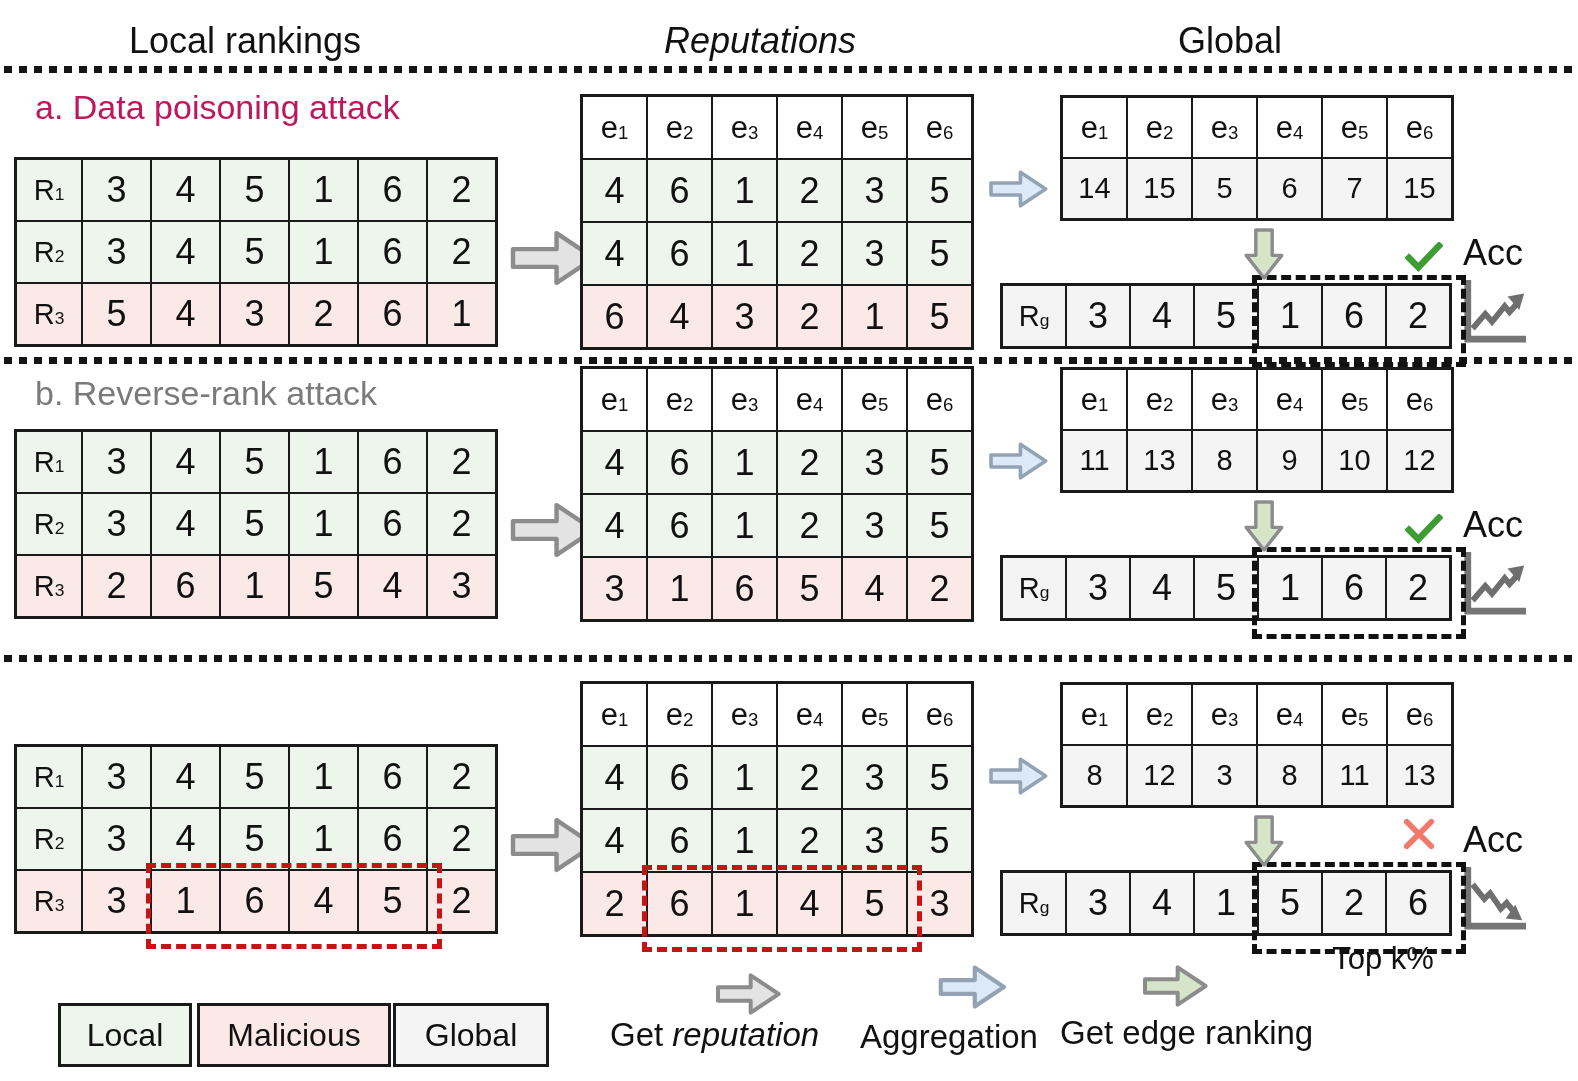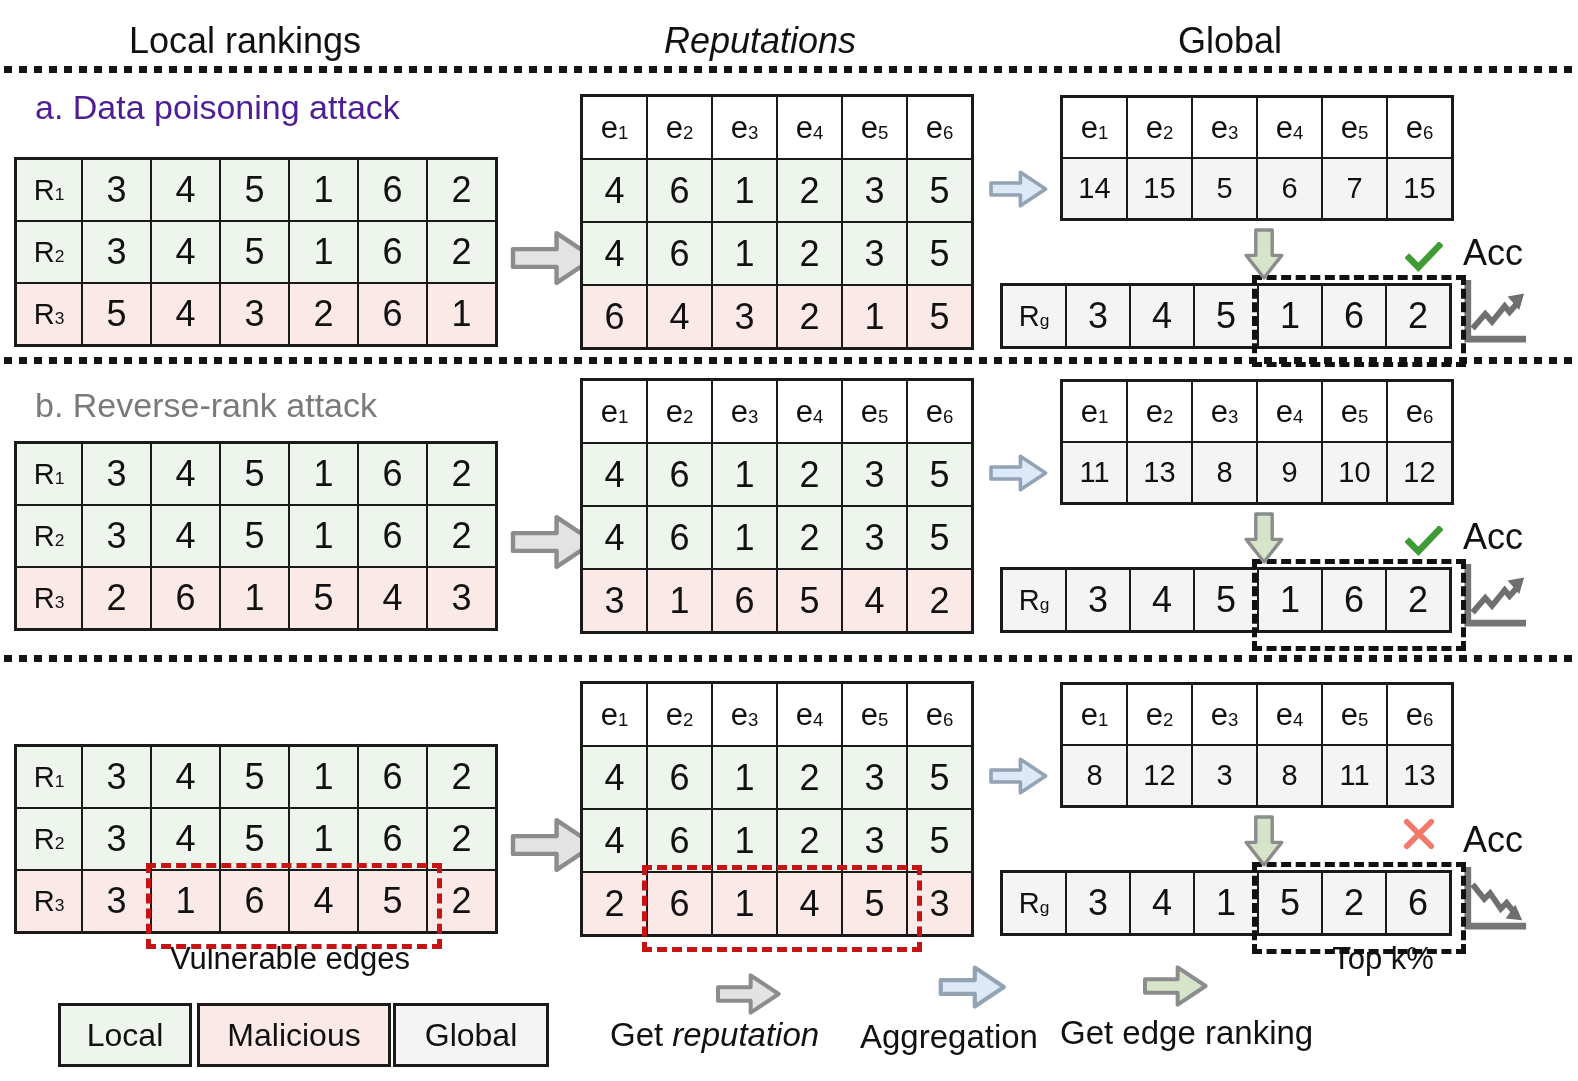--- a/index.html
+++ b/index.html
@@ -74,21 +74,21 @@
 
   <div class="col-title" style="left:100px;width:290px;">Local rankings</div>
   <div class="col-title italic" style="left:620px;width:280px;">Reputations</div>
   <div class="col-title" style="left:1100px;width:260px;">Global</div>
 
   <div class="dots" style="top:66px;"></div>
   <div class="dots" style="top:357px;"></div>
   <div class="dots" style="top:655px;"></div>
 
   <div class="section" id="sec-a" style="top:72px;">
-    <div class="sec-title" style="color: #4c1d95;">a. Data poisoning  attack</div>
+    <div class="sec-title" style="color: #be185d;">a. Data poisoning  attack</div>
 
     <div class="tbl local">
         <div class="cell lbl" style="background: rgb(237, 245, 236);">R<sub>1</sub></div>
         <div class="cell val" style="background: rgb(237, 245, 236);">3</div>
         <div class="cell val" style="background: rgb(237, 245, 236);">4</div>
         <div class="cell val" style="background: rgb(237, 245, 236);">5</div>
         <div class="cell val" style="background: rgb(237, 245, 236);">1</div>
         <div class="cell val" style="background: rgb(237, 245, 236);">6</div>
         <div class="cell val" style="background: rgb(237, 245, 236);">2</div>
         <div class="cell lbl" style="background: rgb(237, 245, 236);">R<sub>2</sub></div>
@@ -178,21 +178,21 @@
 
     <div class="acc">Acc</div>
 
     <svg class="trend trend-up" width="68" height="68" viewBox="0 0 70 70" style="display: block;">
       <path d="M8 2 V63 H68" fill="none" stroke="#757575" stroke-width="7"></path>
       <path d="M13 52 L26 37 L33 45 L46 29 L51 35 L59 26" fill="none" stroke="#6f6f6f" stroke-width="6"></path>
       <path d="M49 19 L66 16 L61 33 Z" fill="#6f6f6f"></path>
     </svg>
 
   </div>
-  <div class="section" id="sec-b" style="top:356px;">
+  <div class="section" id="sec-b" style="top:344px;">
     <div class="sec-title" style="color: rgb(122, 122, 122);">b. Reverse-rank attack</div>
 
     <div class="tbl local">
         <div class="cell lbl" style="background: rgb(237, 245, 236);">R<sub>1</sub></div>
         <div class="cell val" style="background: rgb(237, 245, 236);">3</div>
         <div class="cell val" style="background: rgb(237, 245, 236);">4</div>
         <div class="cell val" style="background: rgb(237, 245, 236);">5</div>
         <div class="cell val" style="background: rgb(237, 245, 236);">1</div>
         <div class="cell val" style="background: rgb(237, 245, 236);">6</div>
         <div class="cell val" style="background: rgb(237, 245, 236);">2</div>
@@ -389,21 +389,20 @@
 
     <svg class="trend trend-down" width="68" height="68" viewBox="0 0 70 70" style="display: block;">
       <path d="M8 2 V63 H68" fill="none" stroke="#757575" stroke-width="7"></path>
       <path d="M13 20 L25 35 L31 29 L42 45 L48 39 L56 49" fill="none" stroke="#6f6f6f" stroke-width="6"></path>
       <path d="M47 55 L64 57 L57 41 Z" fill="#6f6f6f"></path>
     </svg>
   </div>
 
   <div class="vuln-dash on-local" style="position:absolute;left:146px;top:863px;"></div>
   <div class="vuln-dash on-rep" style="position:absolute;left:642px;top:865px;"></div>
-  <div class="caption vuln">Vulnerable edges</div>
   <div class="caption topk">Top k%</div>
 
   <div class="legend-box" id="leg-benign" style="background: rgb(237, 245, 236);">Local</div>
   <div class="legend-box" id="leg-malicious" style="background: rgb(251, 233, 232);">Malicious</div>
   <div class="legend-box" id="leg-global" style="background: rgb(244, 244, 244);">Global</div>
 
   <svg class="flow-arrow" id="flow-arrow-0" width="70" height="48" viewBox="0 0 100 72">
     <path d="M5 26 H54 V8 L96 36 L54 64 V46 H5 Z" fill="#e3e3e3" stroke="#8c8c8c" stroke-width="6" stroke-linejoin="round"></path>
   </svg>
   <div class="flow-label" id="flow-0">Get&nbsp;<i>reputation</i></div>

